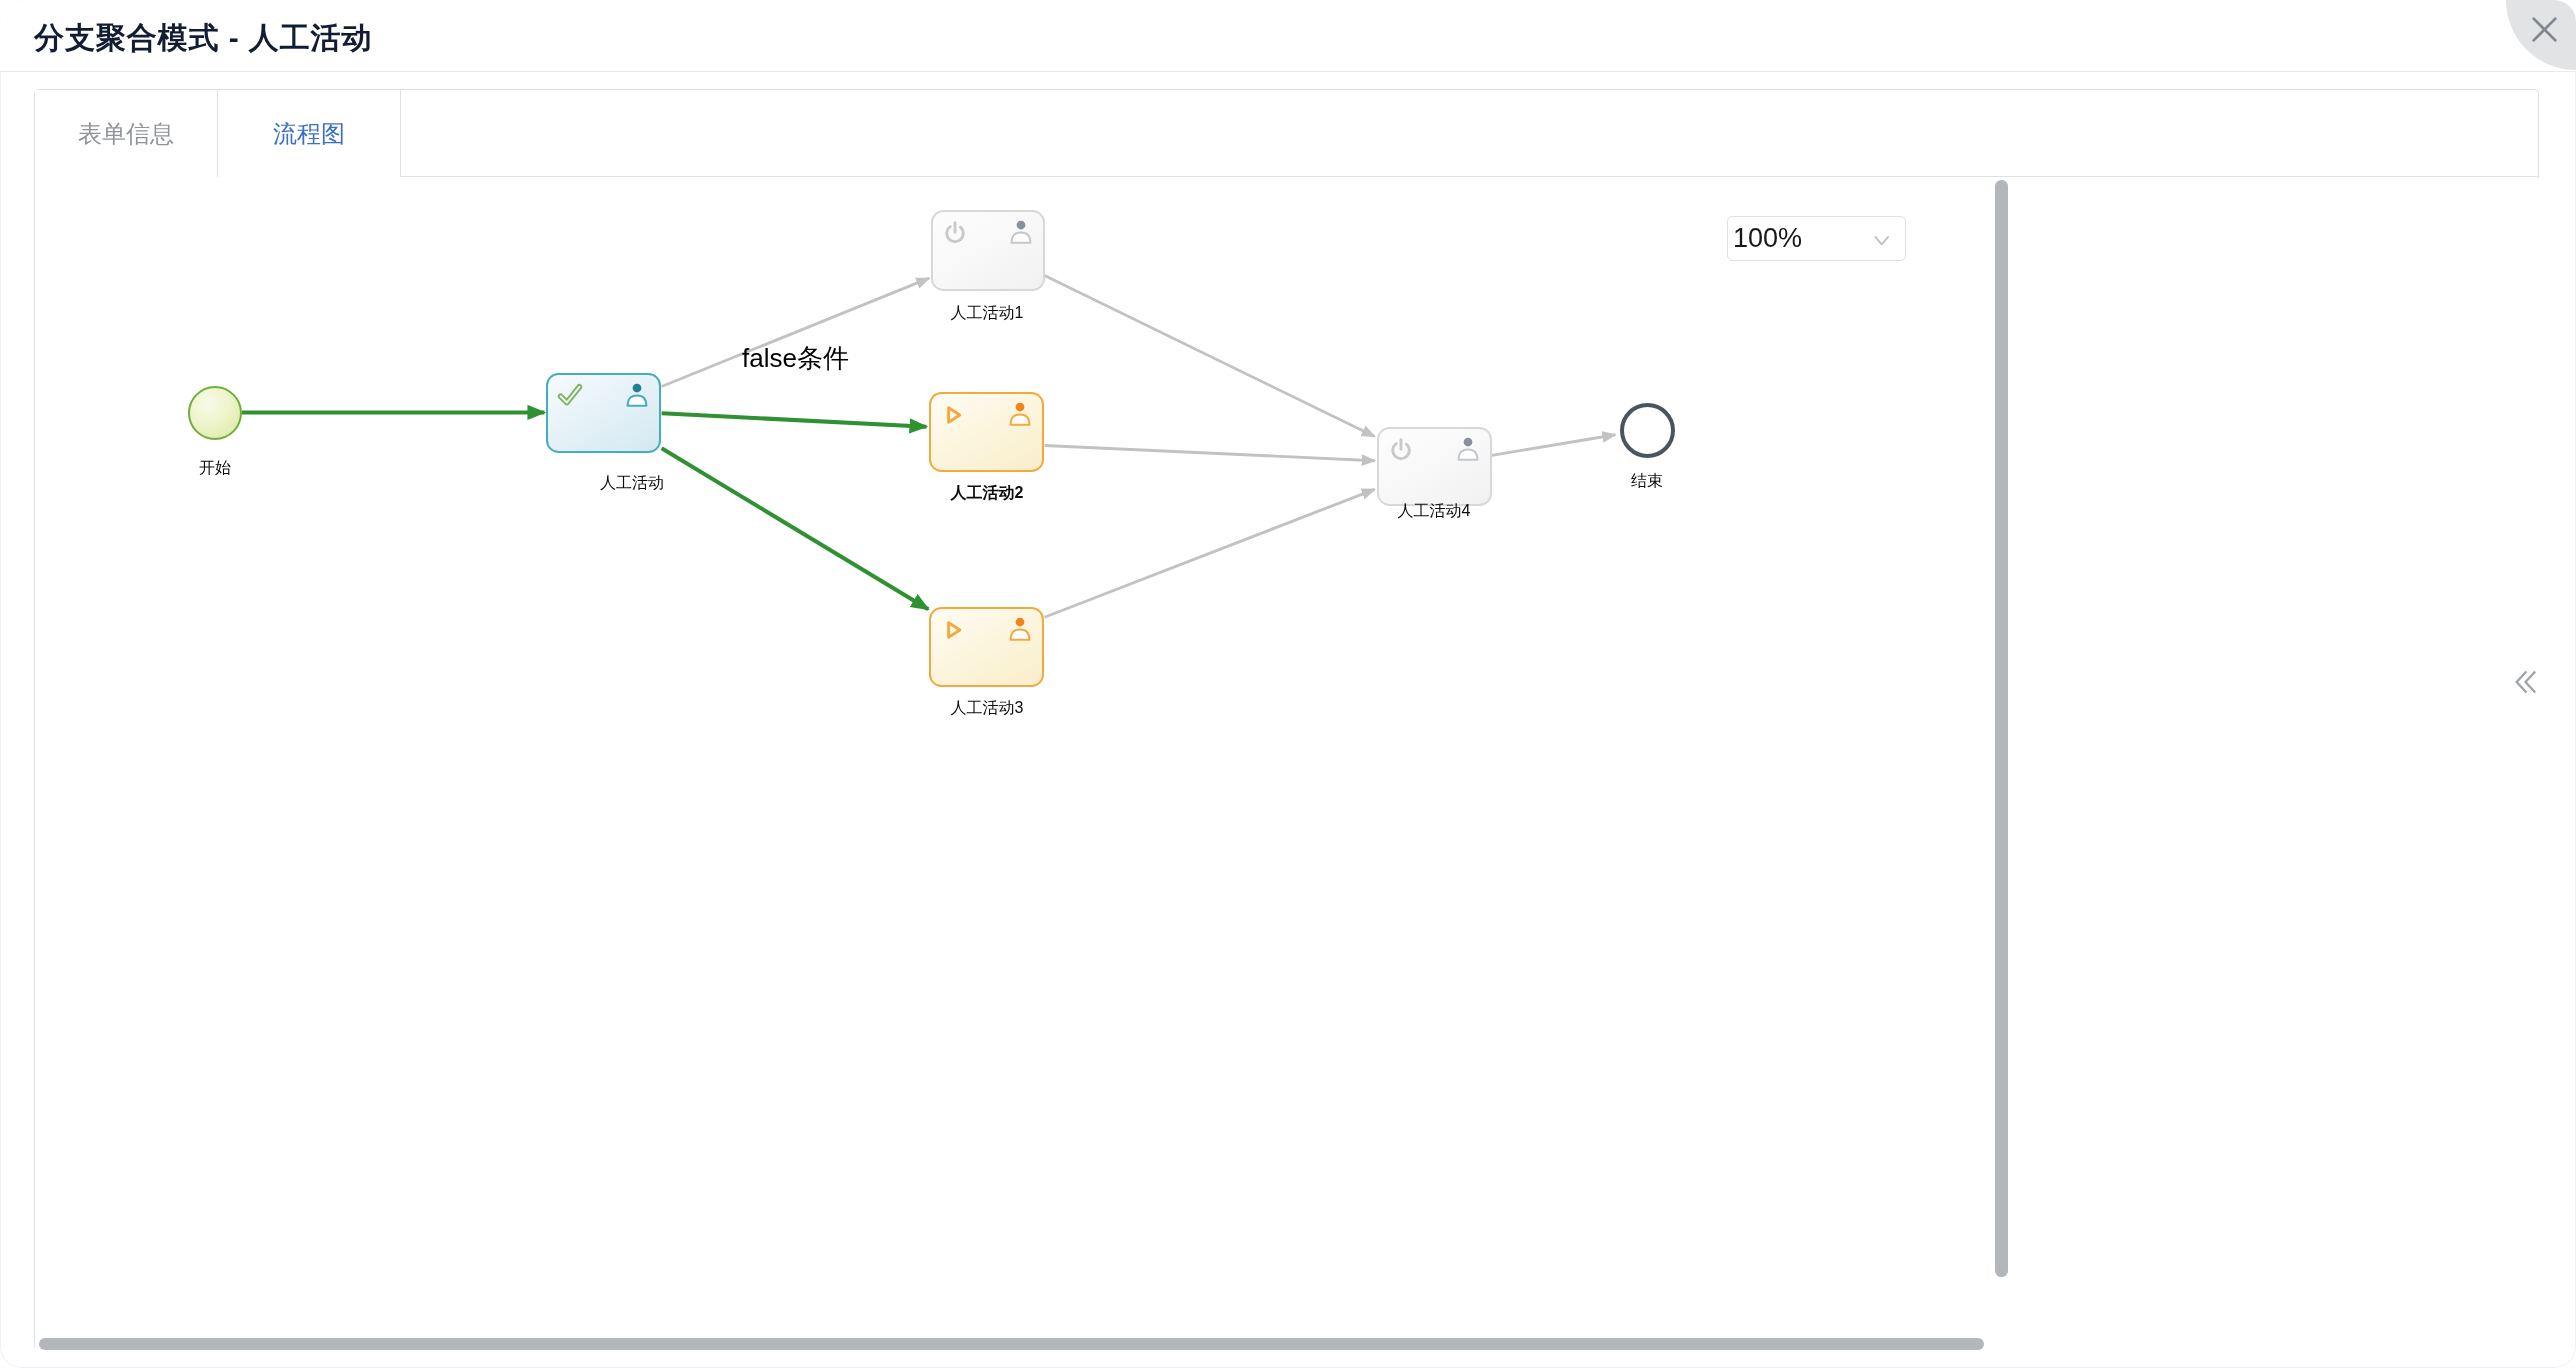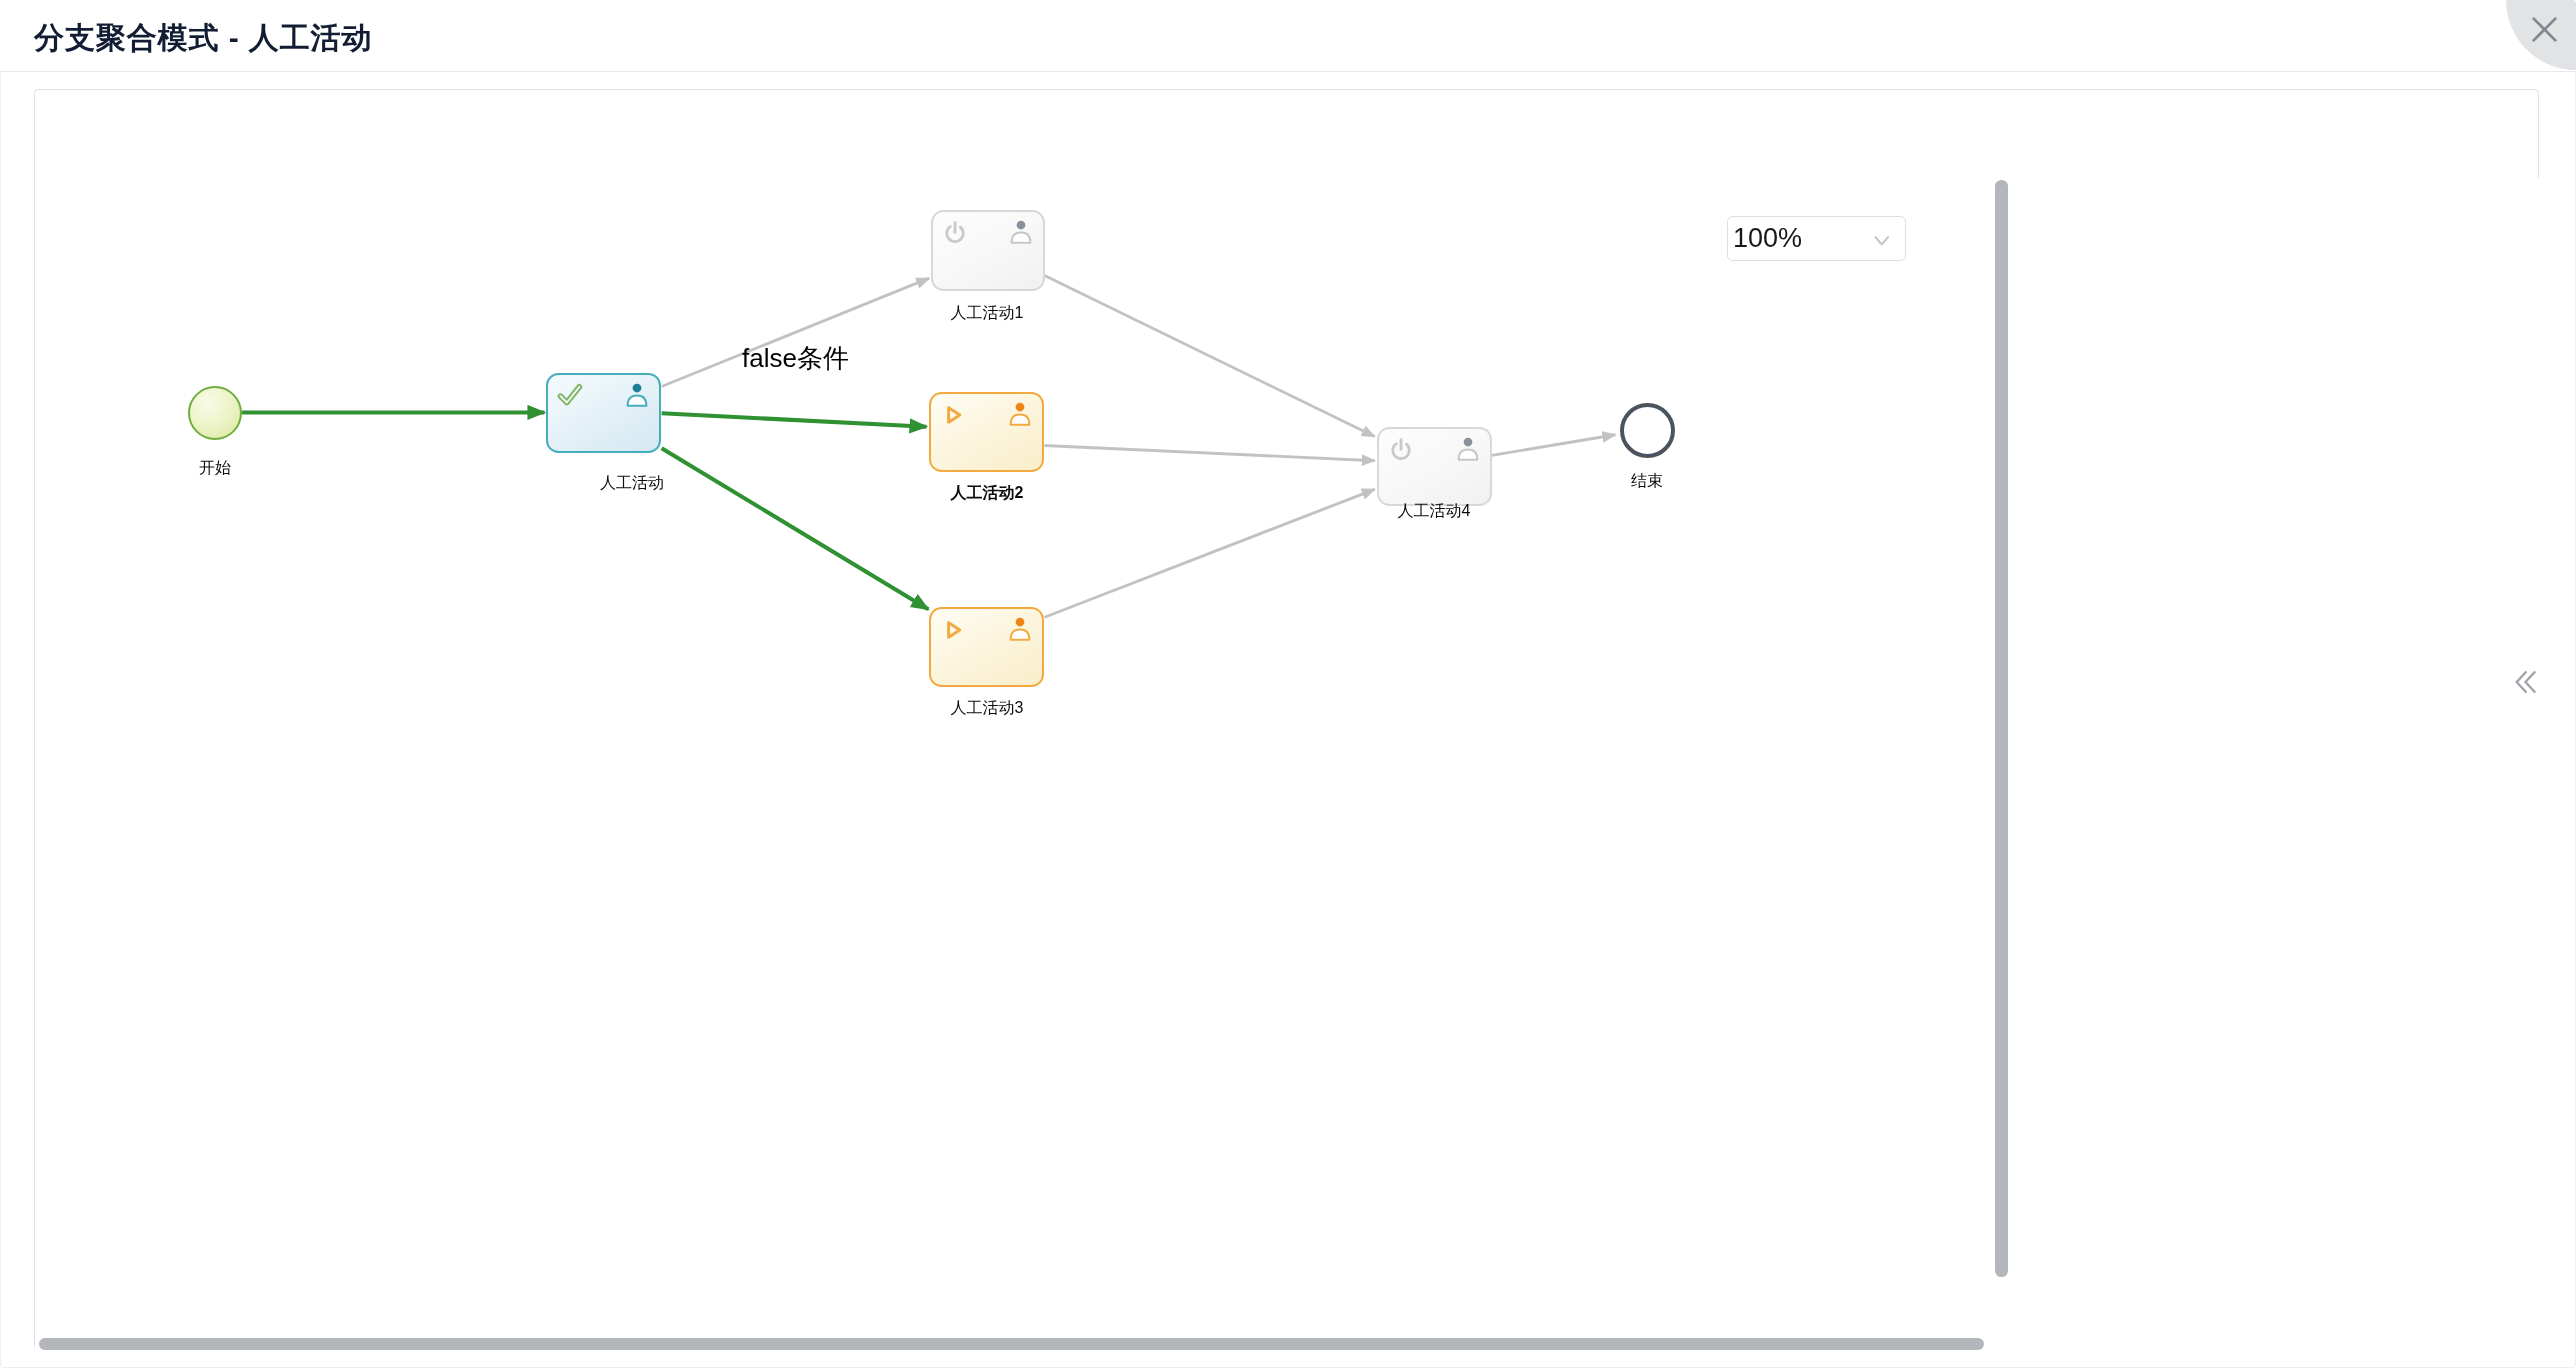--- a/index.html
+++ b/index.html
@@ -1,17 +1,17 @@
 <!DOCTYPE html>
 <html style="font-size:14.3px"><head>
 <meta charset="utf-8">
 <style>
   * { margin:0; padding:0; box-sizing:border-box; }
   html,body { width:2576px; height:1368px; background:#fff; font-family:"Liberation Sans","DejaVu Sans",sans-serif; }
-  .dialog { position:absolute; inset:0; background:#fff; border-radius:4px; overflow:hidden; box-shadow:inset 0 0 0 0.9px #eceef1; }
+  .dialog { position:absolute; inset:0; background:#fff; border-radius:22px; overflow:hidden; box-shadow:inset 0 0 0 0.9px #eceef1; }
 
   
   .header { position:absolute; left:0; top:0; right:0; height:72px; background:#fff; border-bottom:0.9px solid #e7e9ec; }
   .title { position:absolute; left:34px; top:0; height:72px; line-height:75px; font-size:30px; font-weight:600; color:#121d33; letter-spacing:0.9px; }
   .close-corner { position:absolute; top:-70px; right:-70px; width:140px; height:140px; border-radius:50%; background:#e2e3e5; cursor:pointer; z-index:9; }
   .close-x { position:absolute; top:9px; right:10.7px; width:41px; height:41px; z-index:10; cursor:pointer; }
 
   
   .tabs-card { position:absolute; left:34px; top:89px; width:2505px; height:1261px; border:0.9px solid #dcdfe6; border-radius:4.5px; background:#fff; }
   .tab-bar { position:absolute; left:0; top:0; right:0; height:87px; display:flex; border-bottom:0.9px solid #dcdfe6; }
@@ -56,20 +56,24 @@
     <div class="title">分支聚合模式 - 人工活动</div>
   </div>
 
   <div class="close-corner"></div>
   <svg class="close-x" viewBox="0 0 46 46">
     <line x1="10" y1="10" x2="36" y2="36" stroke="#82868f" stroke-width="3"></line>
     <line x1="36" y1="10" x2="10" y2="36" stroke="#82868f" stroke-width="3"></line>
   </svg>
 
   <div class="tabs-card">
+    <div class="tab-bar" id="tabBar">
+        <div class="tab-cell">表单信息</div>
+        <div class="tab-cell active">流程图</div>
+      </div>
 
     <div class="canvas" id="canvas">
       <svg id="edgeLayer" width="2504" height="1172" viewBox="0 0 2798 1310">
   <defs>
     <marker id="arr-green" markerWidth="24" markerHeight="20" refX="19" refY="8.5" orient="auto" markerUnits="userSpaceOnUse">
       <path d="M0,0 L21,8.5 L0,17 Z" fill="#2f9131"></path>
     </marker>
     <marker id="arr-gray" markerWidth="20" markerHeight="16" refX="14.5" refY="6.5" orient="auto" markerUnits="userSpaceOnUse">
       <path d="M0,0 L16,6.5 L0,13 Z" fill="#c2c2c2"></path>
     </marker>

